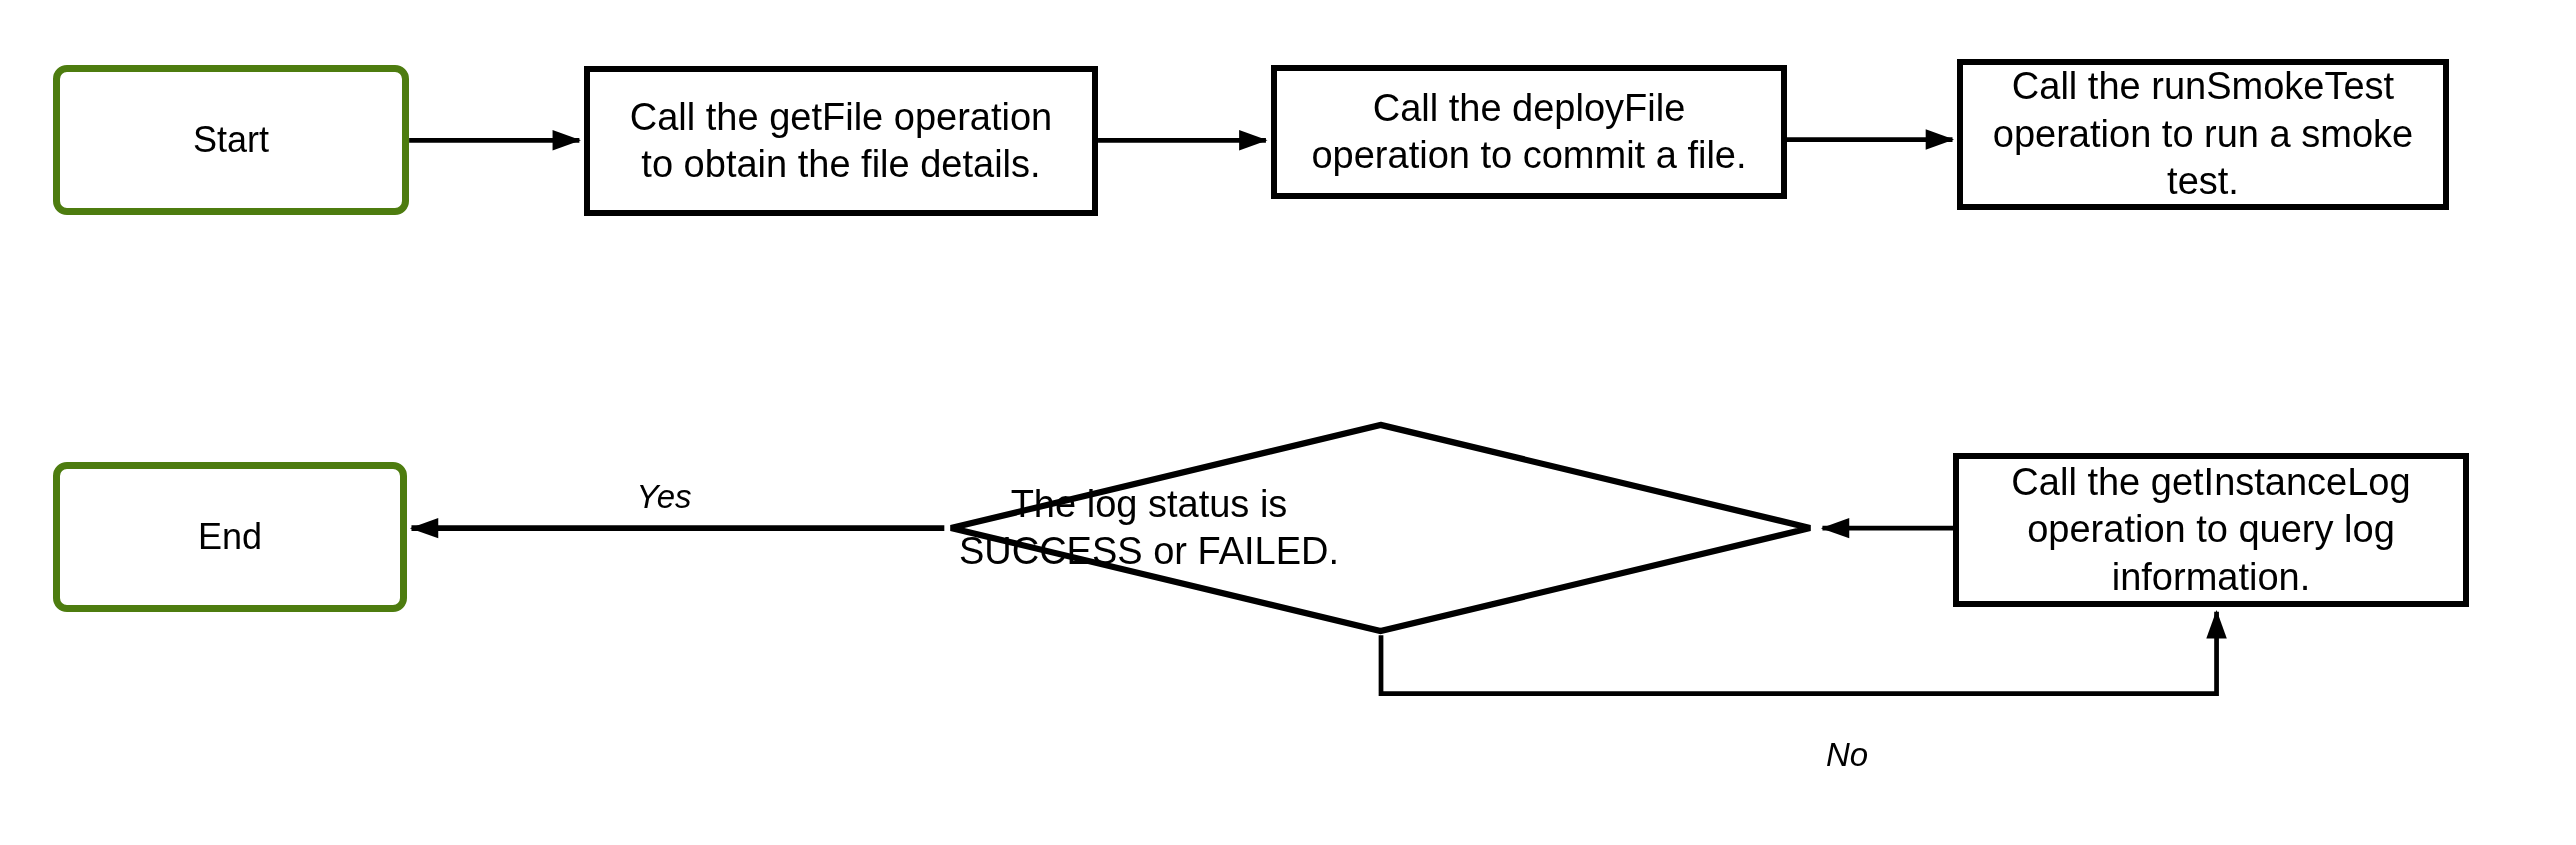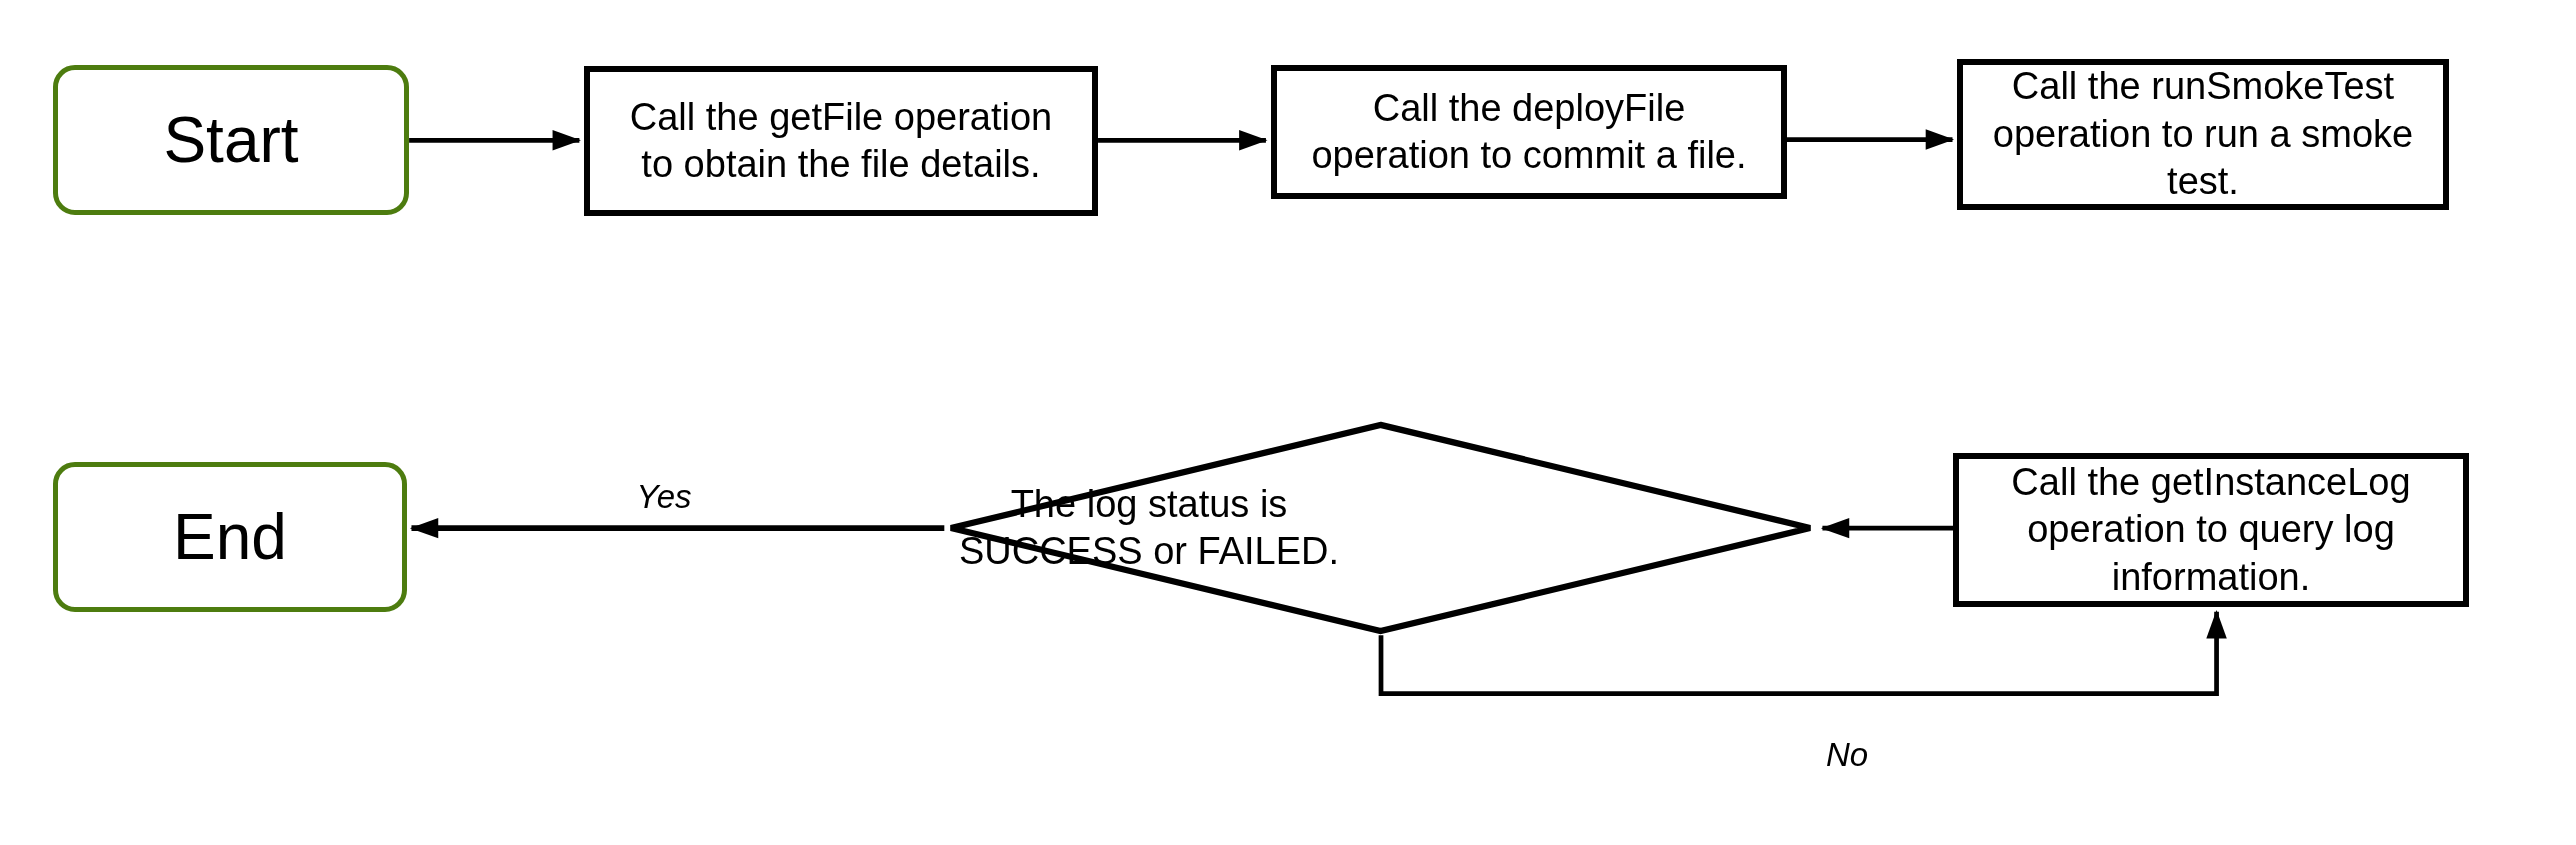--- a/index.html
+++ b/index.html
@@ -25,23 +25,23 @@
   .node {
     position: absolute;
     box-sizing: border-box;
     background: #ffffff;
     display: flex;
     align-items: center;
     justify-content: center;
     text-align: center;
   }
   .terminal {
-    border: 5px solid #4d7c0f;
-    border-radius: 22px;
-    font-size: 64px;
+    border: 7px solid #4d7c0f;
+    border-radius: 14px;
+    font-size: 36px;
   }
   .process {
     border: 6.3px solid #000000;
     font-size: 38px;
     line-height: 1.25;
   }
   .process .node-label {
     max-width: 443px;
   }
   .decision-wrap {

